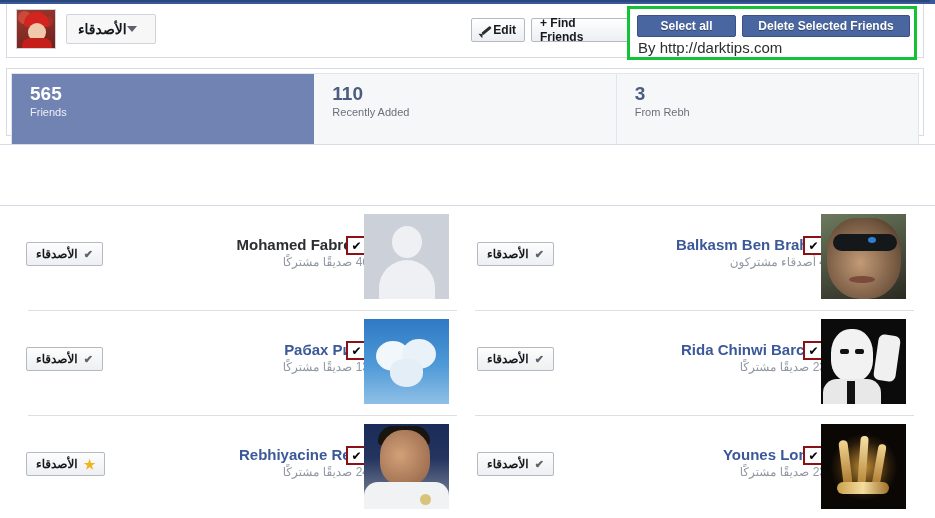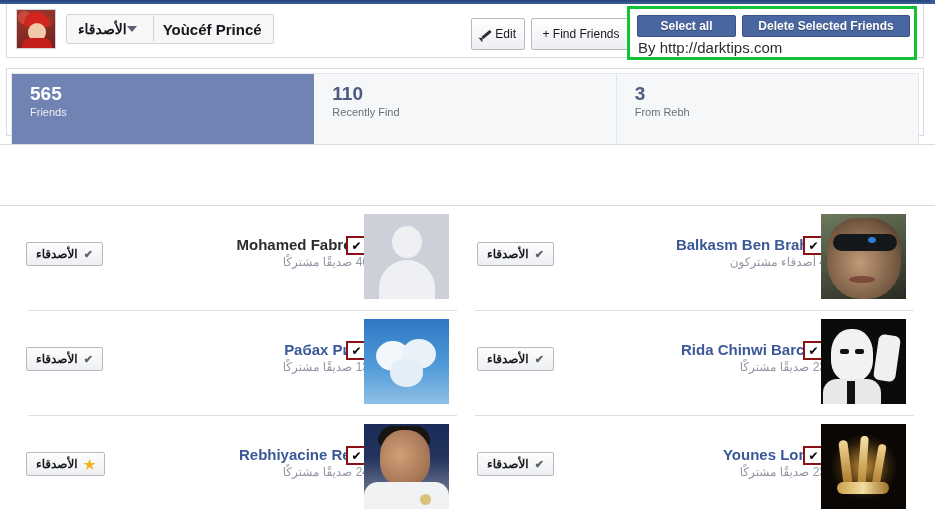--- a/index.html
+++ b/index.html
@@ -104,28 +104,28 @@
     margin-right: 7px;
     width: 0; height: 0;
     border-left: 5px solid transparent;
     border-right: 5px solid transparent;
     border-top: 6px solid #5c6070;
   }
 
   
   .hdr-btn {
     position: absolute;
-    height: 32px;
+    height: 24px;
     display: flex; align-items: center; justify-content: center;
     gap: 5px;
     background: linear-gradient(#ffffff, #eceef2);
     border: 1px solid #b5b9c2;
     border-radius: 2px;
     box-sizing: border-box;
-    font-size: 12px; font-weight: normal;
+    font-size: 12px; font-weight: bold;
     color: #16181c;
     padding: 4px 8px;
   }
   .btn-edit { left: 464px; top: 14px; width: 54px; }
   .btn-find { left: 524px; top: 14px; width: 100px; }
   .pencil-ic {
     display: inline-block; width: 12px; height: 12px;
     position: relative;
   }
   .pencil-ic::before {
@@ -448,23 +448,20 @@
       <div class="hat"></div>
       <div class="face"></div>
       <div class="scarf"></div>
     </div>
 
     <div class="dropdown-pill">
       <div class="dd-seg">
         <span class="caret"></span>
         <span>الأصدقاء</span>
       </div>
-      <div class="dd-seg name-seg">
-        <span>Yoùcéf Princé</span>
-      </div>
     </div>
 
     <div class="hdr-btn btn-edit">
       <span class="pencil-ic"></span>
       <span>Edit</span>
     </div>
 
     <div class="hdr-btn btn-find">
       <span>+ Find Friends</span>
     </div>
@@ -483,21 +480,21 @@
   <div class="stats-card">
     <div class="stats-row">
 
       <div class="stat active">
         <div class="num">565</div>
         <div class="lbl">Friends</div>
       </div>
 
       <div class="stat">
         <div class="num">110</div>
-        <div class="lbl">Recently Find</div>
+        <div class="lbl">Recently Added</div>
       </div>
 
       <div class="stat">
         <div class="num">3</div>
         <div class="lbl">From Rebh</div>
       </div>
 
     </div>
   </div>
 

